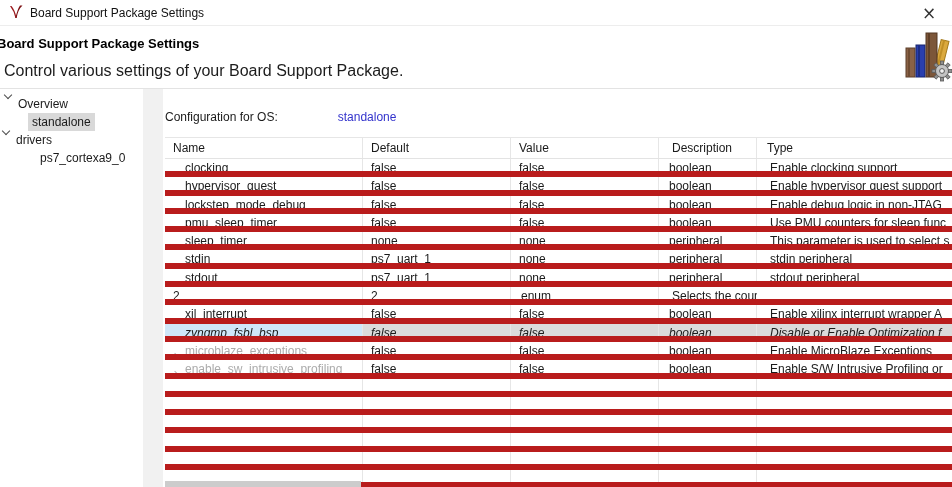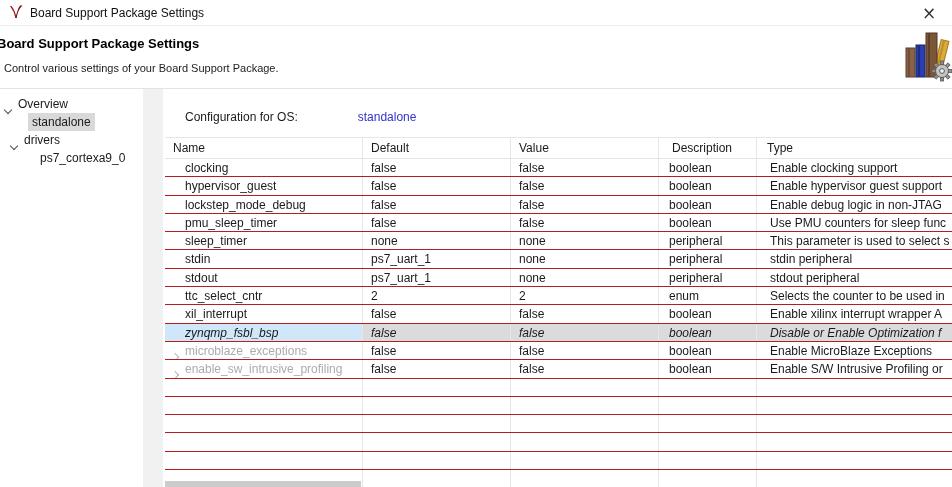--- a/index.html
+++ b/index.html
@@ -10,40 +10,40 @@
   }
   
   .titlebar{position:absolute;left:0;top:0;width:952px;height:26px;background:#fff;border-bottom:1px solid #ededed;}
   .app-icon{position:absolute;left:8px;top:5px;width:16px;height:16px;}
   .tb-title{position:absolute;left:30px;top:6px;font-size:12px;color:#111;}
   .close-btn{position:absolute;right:12px;top:2px;width:22px;height:22px;display:flex;align-items:center;justify-content:center;
     font-size:17px;color:#333;cursor:pointer;font-family:"DejaVu Sans",sans-serif;}
   
   .header{position:absolute;left:0;top:26px;width:952px;height:63px;background:#fff;border-bottom:1px solid #e3e3e3;}
   .h-title{position:absolute;left:-3px;top:10px;font-size:13px;font-weight:bold;color:#000;white-space:nowrap;}
-  .h-sub{position:absolute;left:4px;top:36px;font-size:11px;color:#1c1c1c;white-space:nowrap;}
+  .h-sub{position:absolute;left:4px;top:36px;font-size:16px;color:#1c1c1c;white-space:nowrap;}
   .books{position:absolute;right:0;top:1px;width:56px;height:58px;}
   
   .body{position:absolute;left:0;top:89px;width:952px;height:398px;background:#fff;}
   .tree{position:absolute;left:0;top:6px;width:143px;}
-  .tree-item{position:relative;height:18px;line-height:18px;white-space:nowrap;display:flex;align-items:flex-end;}
+  .tree-item{position:relative;height:18px;line-height:18px;white-space:nowrap;display:flex;align-items:flex-start;}
   .tree-chev{display:inline-flex;width:12px;justify-content:center;align-items:center;flex:0 0 12px;}
   .chev{display:inline-block;width:6px;height:6px;border-right:1.4px solid #4d4d4d;border-bottom:1.4px solid #4d4d4d;}
   .chev.down{transform:rotate(45deg);margin-top:-3px;}
   .chev.right{transform:rotate(-45deg);border-color:#b5b5b5;}
   .tree-label{padding:0 4px;}
   .tree-label.sel{background:#d9d9d9;}
   .splitter{position:absolute;left:143px;top:0;width:20px;height:398px;background:#f1f1f1;}
   
   .main{position:absolute;left:165px;top:0;width:787px;height:398px;}
-  .configline{position:absolute;left:20px;top:21px;white-space:nowrap;}
+  .configline{position:absolute;left:0;top:21px;white-space:nowrap;}
   .oslink{color:#3333cc;text-decoration:none;margin-left:60px;cursor:pointer;}
   
   .table{position:absolute;left:0;top:48px;width:787px;height:426px;border-top:1px solid #e6e6e6;overflow:hidden;}
-  .trow{display:grid;grid-template-columns:198px 148px 148px 98px minmax(0,1fr);border-bottom:1px solid #b91c1c;}
+  .trow{display:grid;grid-template-columns:198px 148px 148px 98px minmax(0,1fr);border-bottom:6px solid #b91c1c;}
   .thead .trow{height:21px;line-height:21px;border-bottom:1px solid #e3e3e3;}
   .tbody .trow{height:18.3px;line-height:18.3px;}
   .cell{border-right:1px solid #e6e6e6;overflow:hidden;white-space:nowrap;}
   .cell:last-child{border-right:none;}
   .c-name{padding-left:20px;position:relative;}
   .c-val,.c-def{padding-left:8px;}
   .c-type{padding-left:10px;}
   .c-desc{padding-left:13px;}
   .thead .c-name{padding-left:8px;}
   .thead .c-val,.thead .c-def{padding-left:8px;}
@@ -110,21 +110,21 @@
         <div class="tree-item" style="padding-left: 2px;">
           <span class="tree-chev">
             <span class="chev down"></span>
           </span>
           <span class="tree-label">Overview</span>
         </div>
         <div class="tree-item" style="padding-left: 16px;">
           <span class="tree-chev"></span>
           <span class="tree-label sel">standalone</span>
         </div>
-        <div class="tree-item" style="padding-left: 8px;">
+        <div class="tree-item" style="padding-left: 0;">
           <span class="tree-chev">
             <span class="chev down"></span>
           </span>
           <span class="tree-label">drivers</span>
         </div>
         <div class="tree-item" style="padding-left: 24px;">
           <span class="tree-chev"></span>
           <span class="tree-label">ps7_cortexa9_0</span>
         </div>
       </div>
@@ -189,21 +189,20 @@
               <div class="cell c-desc">stdin peripheral</div>
             </div>
             <div class="trow">
               <div class="cell c-name">stdout</div>
               <div class="cell c-val">ps7_uart_1</div>
               <div class="cell c-def">none</div>
               <div class="cell c-type">peripheral</div>
               <div class="cell c-desc">stdout peripheral</div>
             </div>
             <div class="trow">
-              <div class="cell c-name">ttc_select_cntr</div>
               <div class="cell c-val">2</div>
               <div class="cell c-def">2</div>
               <div class="cell c-type">enum</div>
               <div class="cell c-desc">Selects the counter to be used in</div>
             </div>
             <div class="trow">
               <div class="cell c-name">xil_interrupt</div>
               <div class="cell c-val">false</div>
               <div class="cell c-def">false</div>
               <div class="cell c-type">boolean</div>

